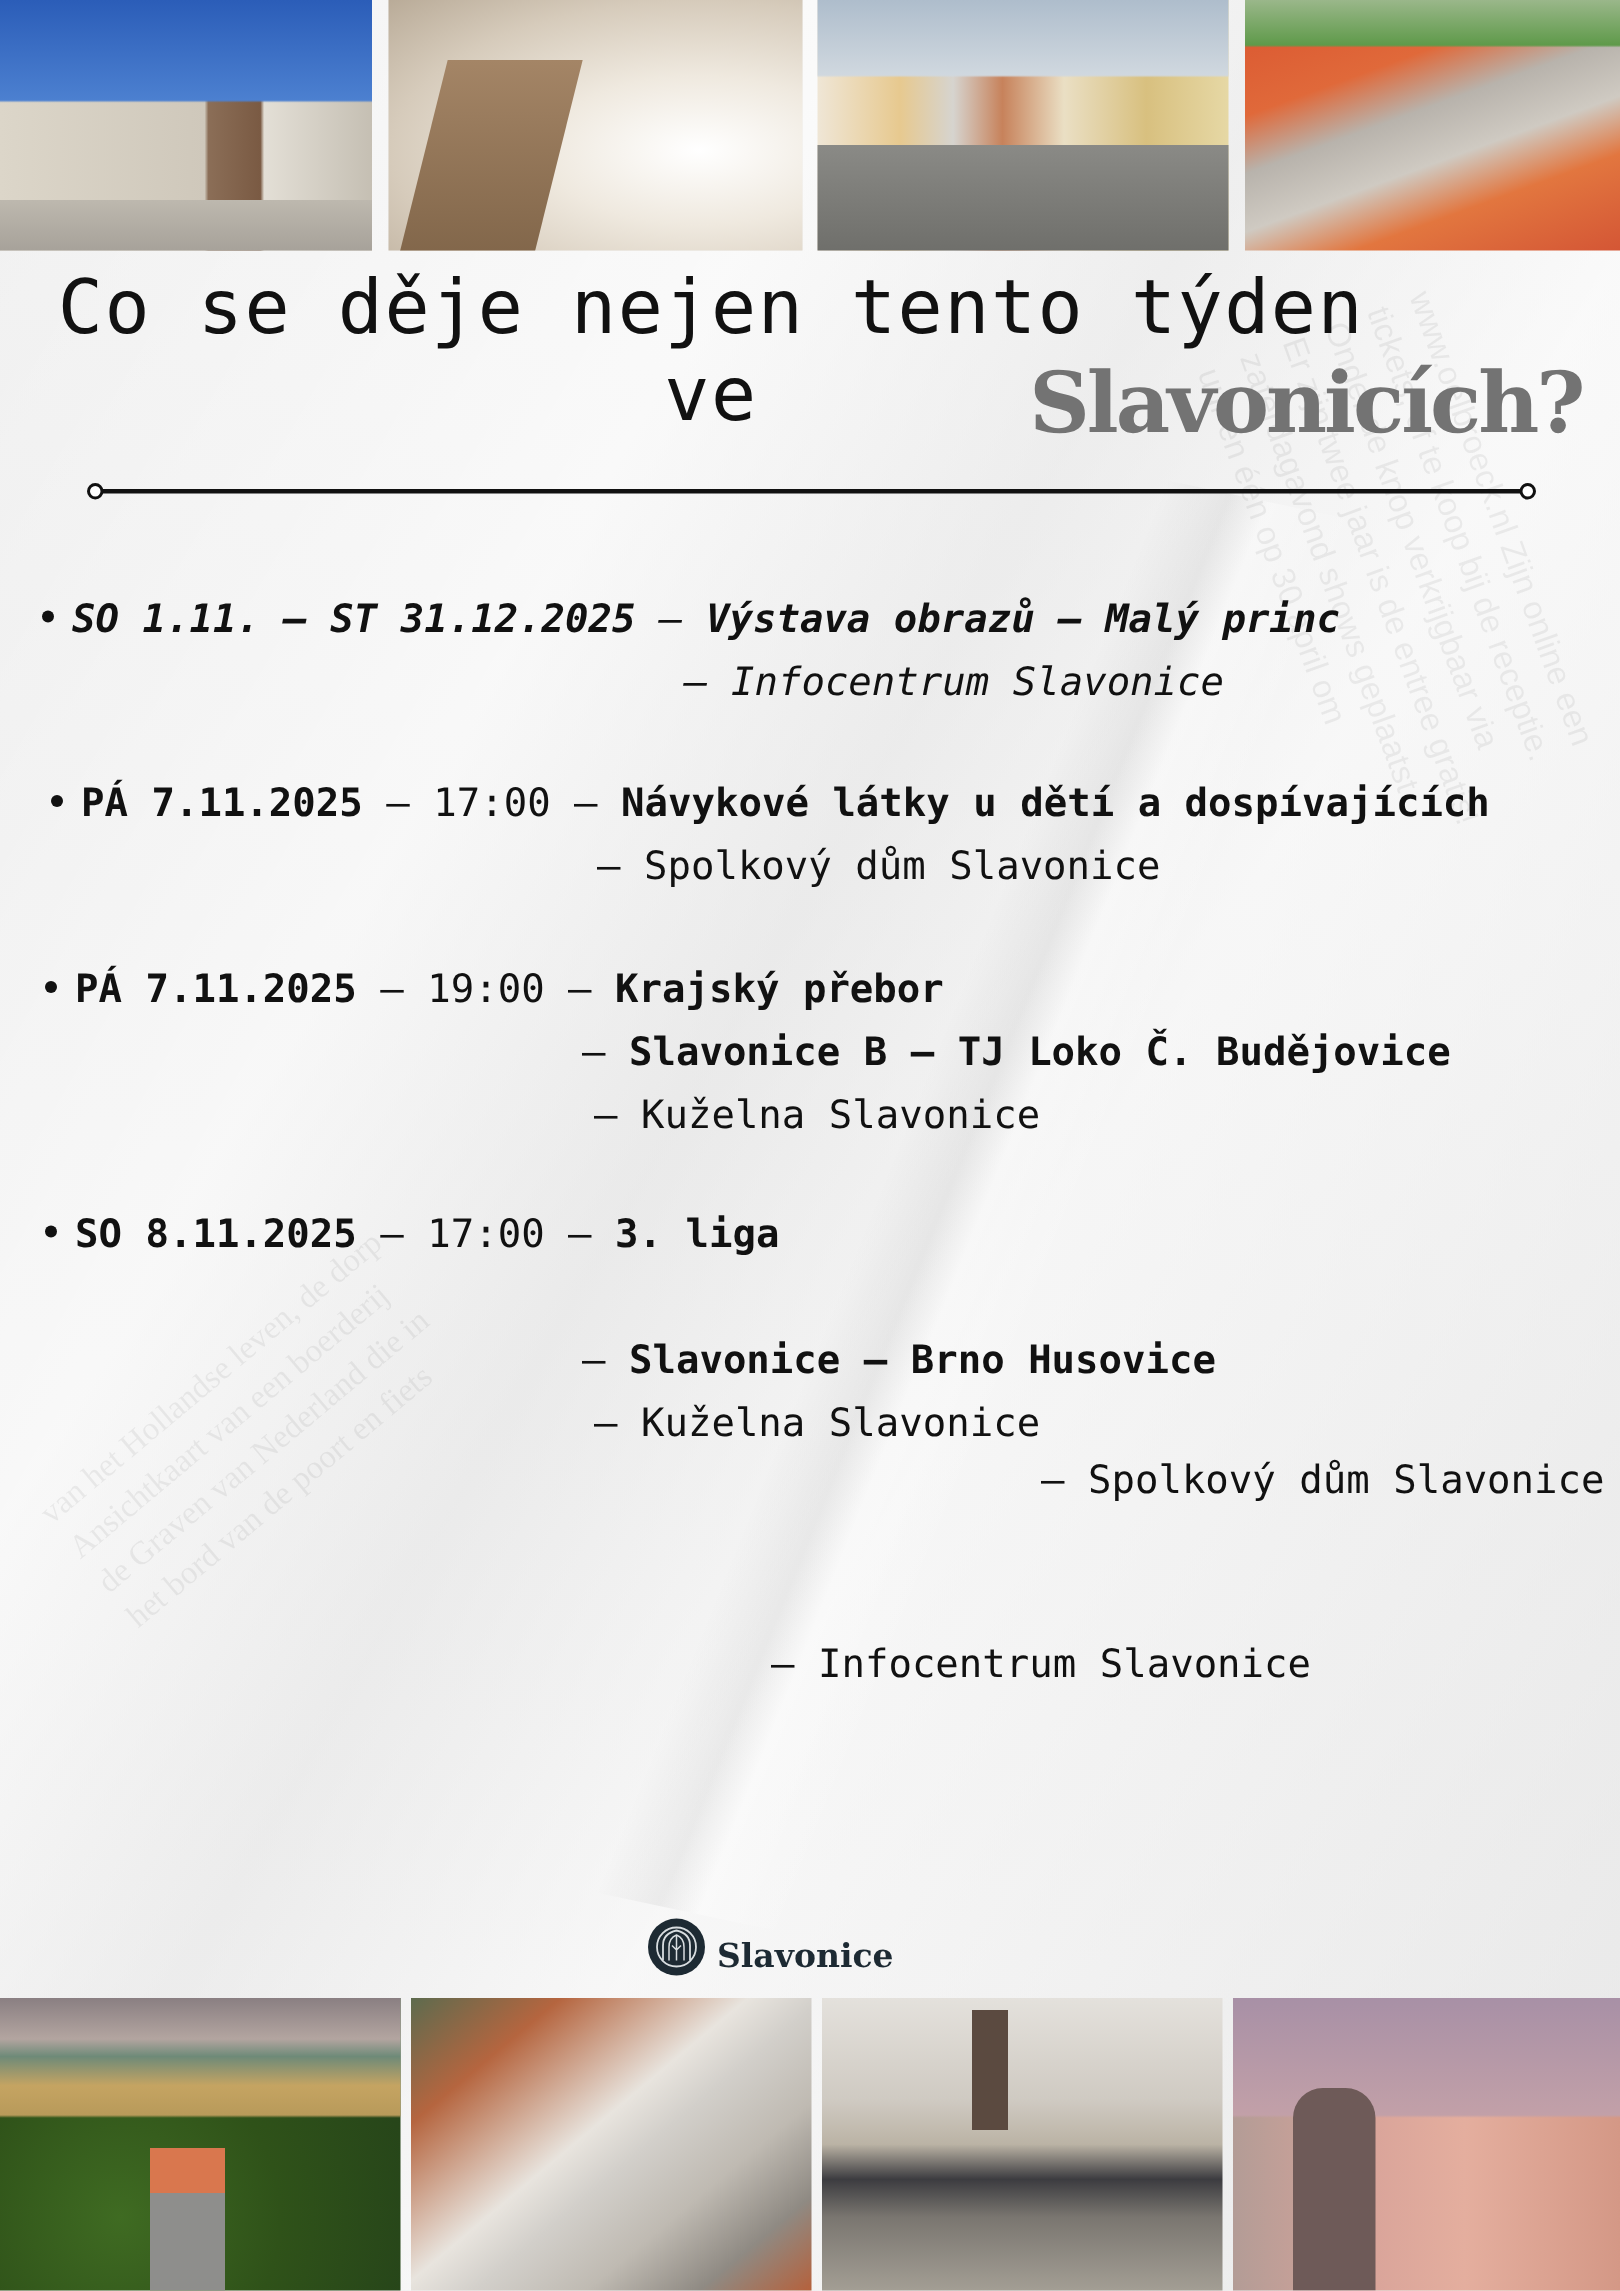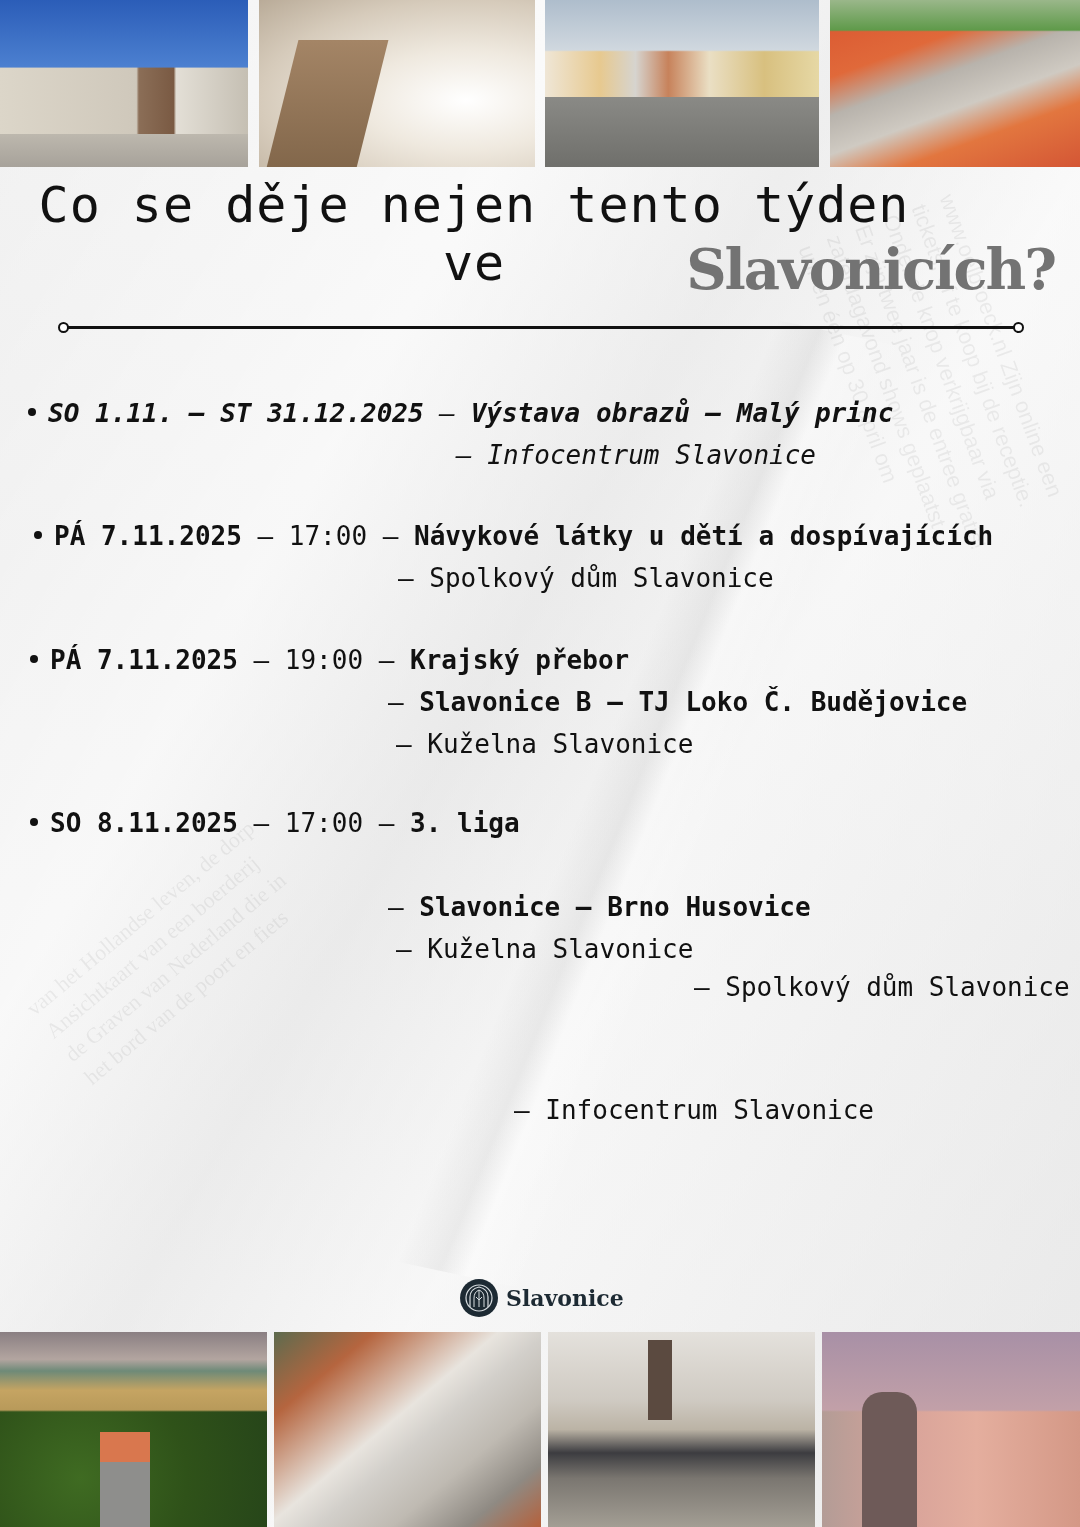--- a/index.html
+++ b/index.html
@@ -98,21 +98,21 @@
     .divider .dot { position: absolute; top: 0; width: 7px; height: 7px; border: 2px solid #111; border-radius: 50%; background: #fff; }
     .divider .dot.l { left: 0; }
     .divider .dot.r { right: 0; }
 
     .event { position: absolute; font-size: 26px; line-height: 42px; white-space: nowrap; color: #111; }
     .event .line { display: block; }
     .event b { font-weight: bold; }
     .event .bullet { display: inline-block; width: 8px; height: 8px; border-radius: 50%; background: #111; margin-right: 12px; vertical-align: middle; position: relative; top: -3px; }
     .event .sep { font-weight: normal; }
 
-    .logo { position: absolute; left: 460px; top: 1279px; display: flex; align-items: center; gap: 8px; }
+    .logo { position: absolute; left: 432px; top: 1279px; display: flex; align-items: flex-end; gap: 8px; }
     .logo-icon { width: 38px; height: 38px; border-radius: 50%; background: #1d2a33; display: flex; align-items: center; justify-content: center; }
     .logo-text { font-family: "DejaVu Serif", serif; font-weight: bold; font-size: 22px; color: #1d2a33; }
   </style>
 </head>
 <body>
 
 <div class="bg-paper"></div>
 <div class="fold"></div>
 <div class="watermark wm1">www.oelbroeck.nl Zijn online een
 tickets, of te koop bij de receptie.

